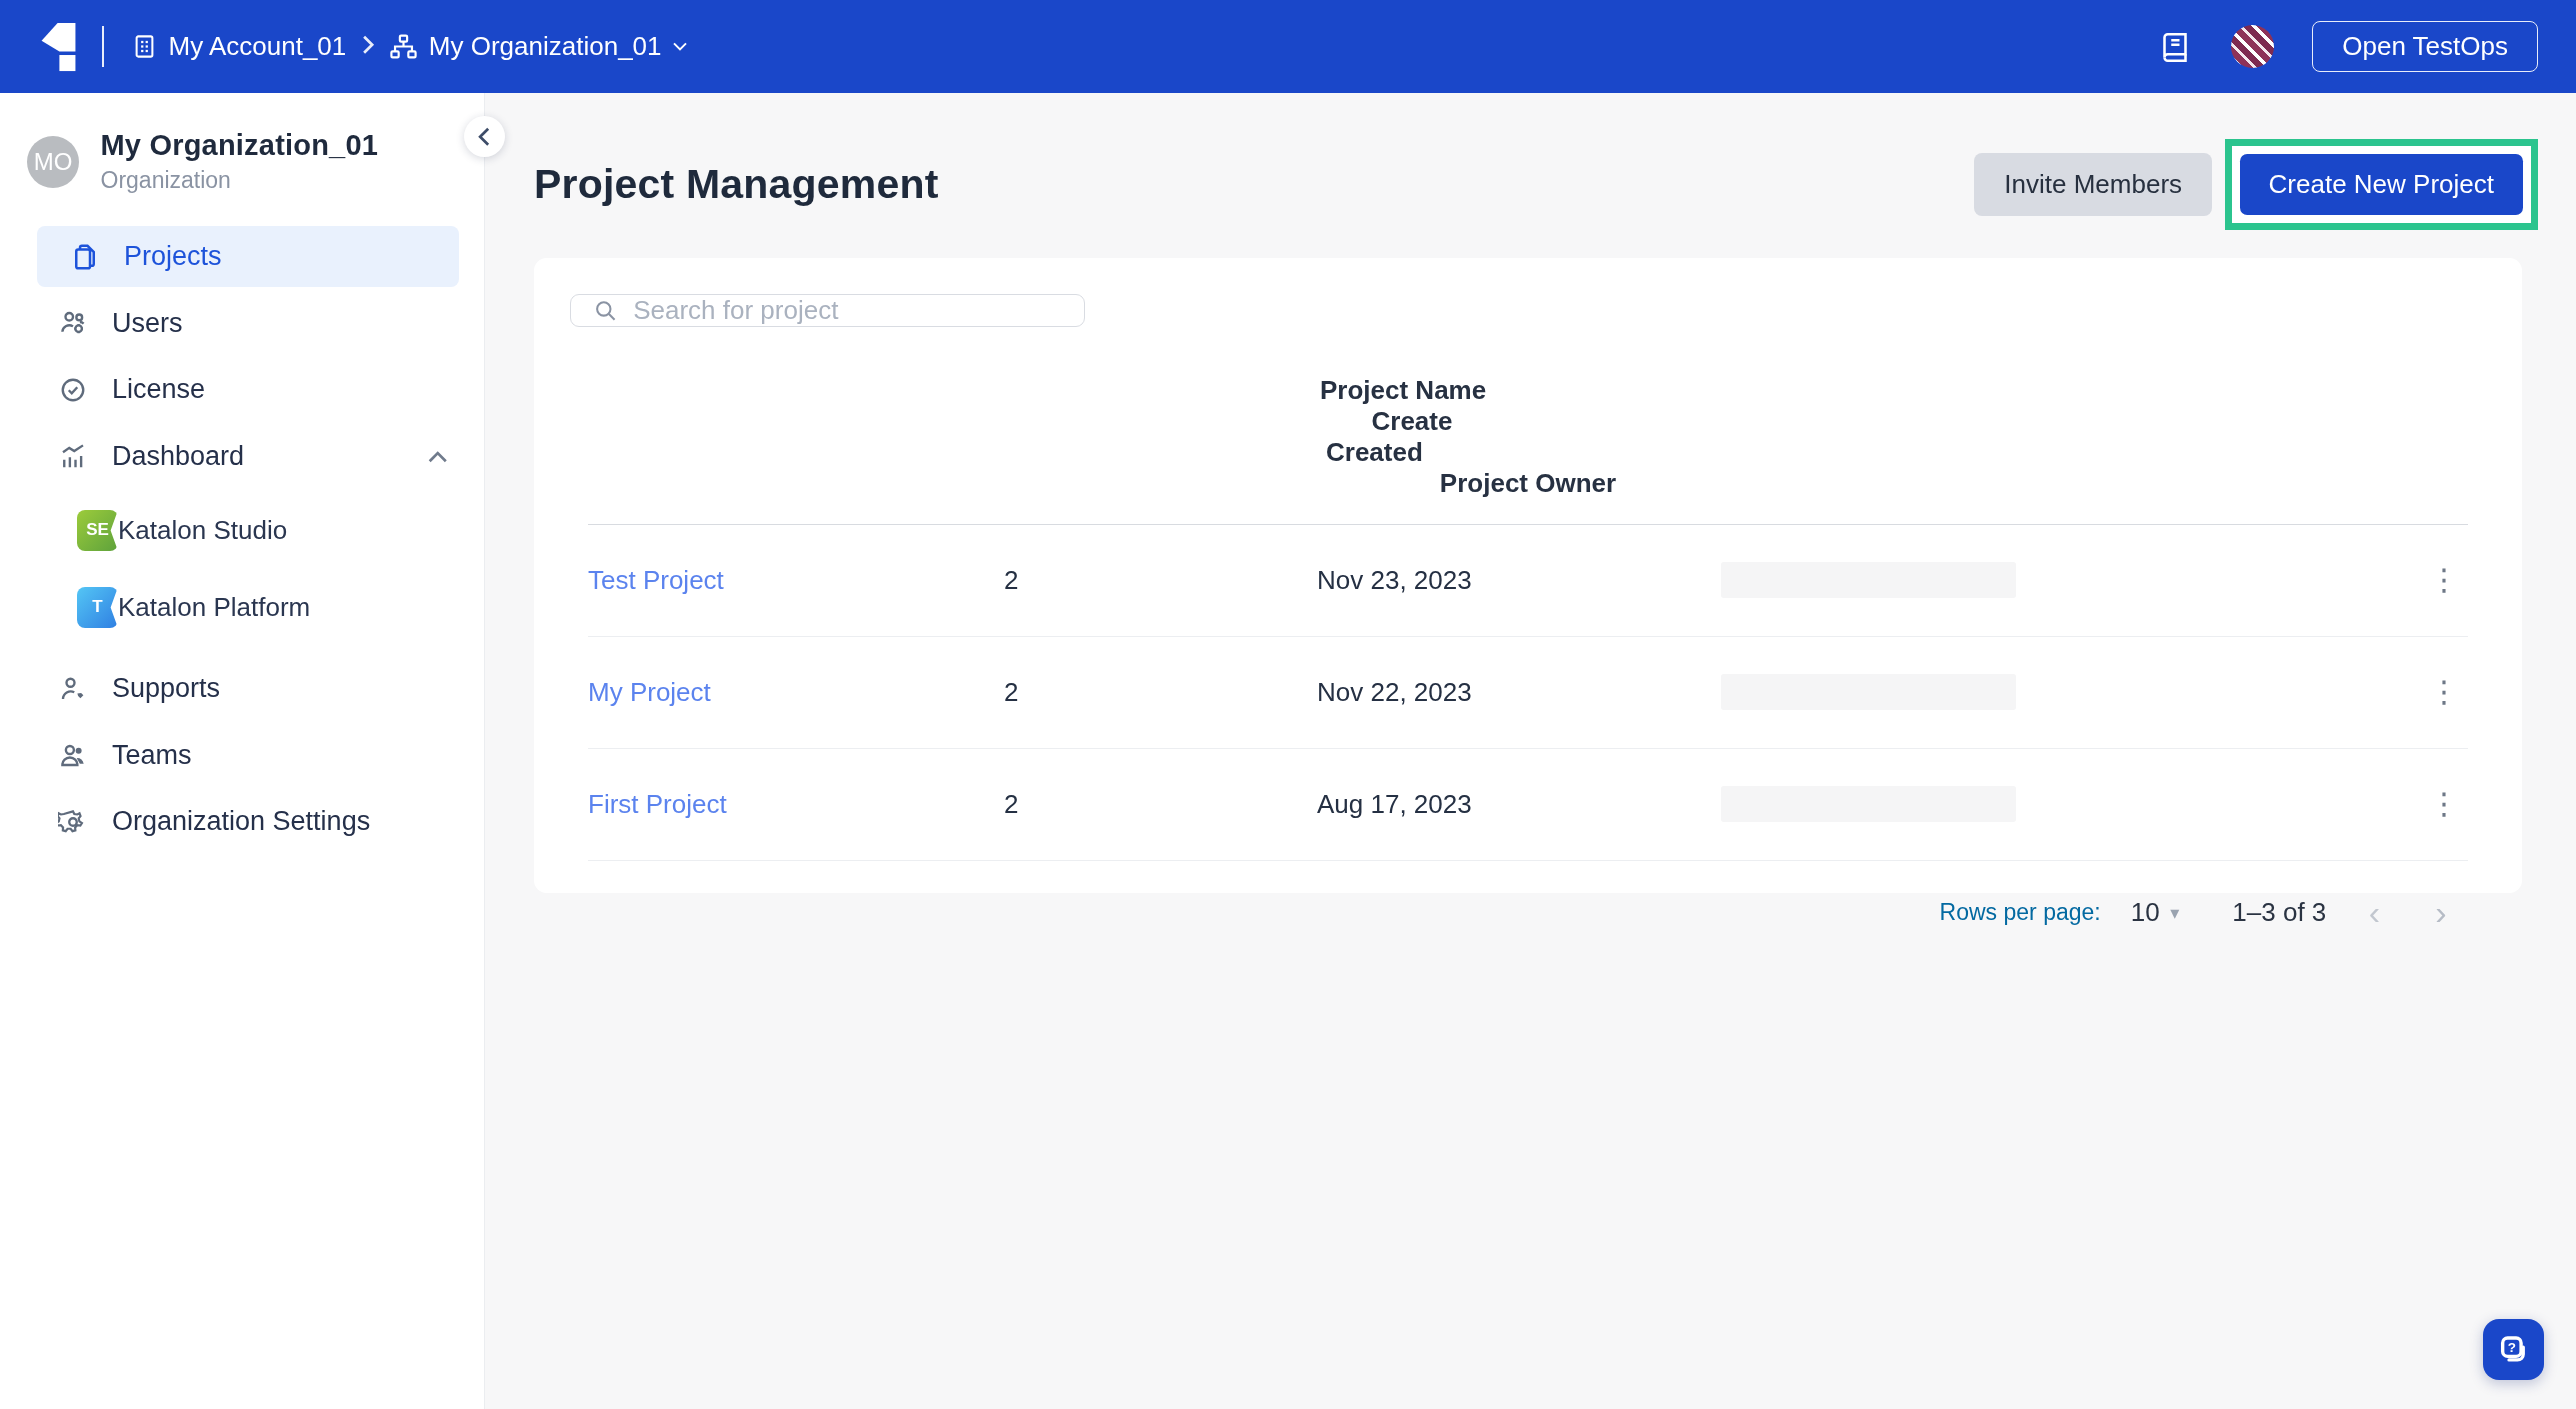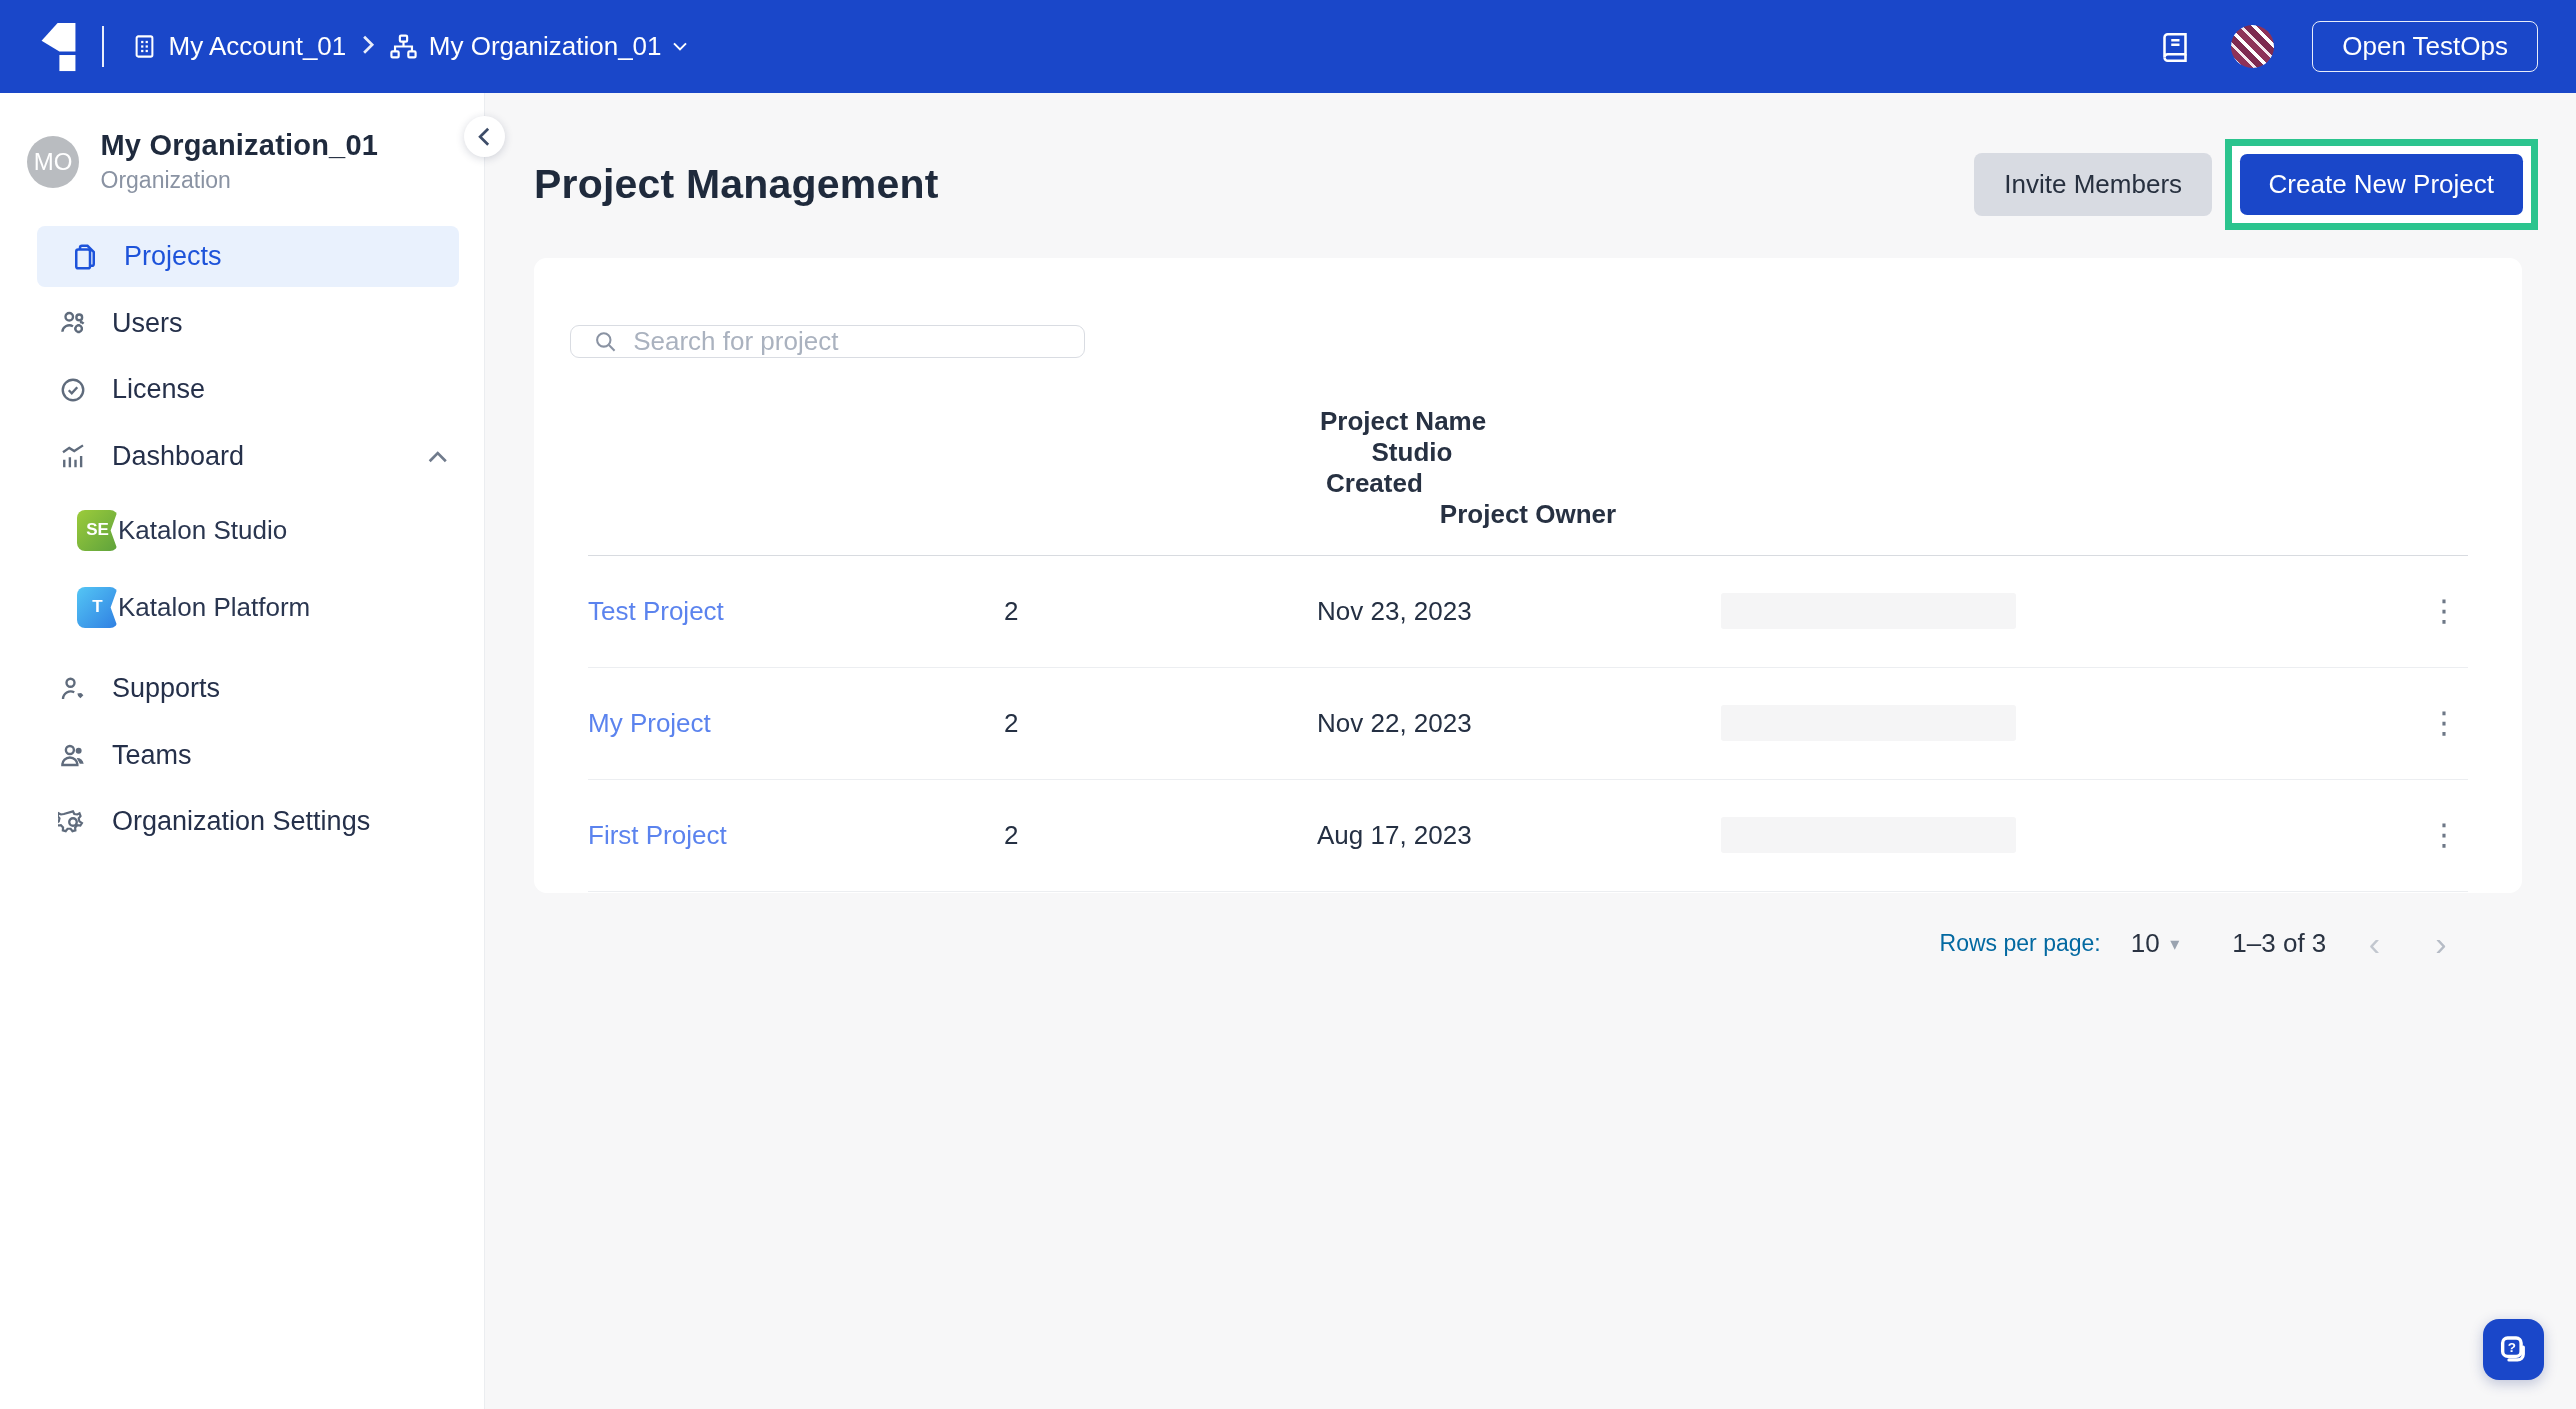--- a/index.html
+++ b/index.html
@@ -58,21 +58,21 @@
   .header-actions { margin-left:auto; display:flex; align-items:center; gap:12.5px; }
   .btn-gray { background:#d8dbe2; border:none; border-radius:8px; color:#27303f; font-size:26px;
     padding:16px 30px; cursor:pointer; font-family:inherit; }
   .green-box { border:7.2px solid #2bc48e; background:#fff; padding:8px; margin-right:-16px; }
   .btn-primary { background:#1a47c9; border:none; border-radius:7.2px; color:#fff; font-size:26px;
     padding:15px 29px; cursor:pointer; font-family:inherit; }
 
   .card { background:#fff; border-radius:12.5px; margin-top:19.7px; padding:36px 36px 0 36px; height:635px;
     display:flex; flex-direction:column; }
   .search-box { width:515px; height:72px; border:1.8px solid #d9dce2; border-radius:9px;
-    display:flex; align-items:center; padding:0 21.5px; gap:16px; background:#fff;margin-top:31px; }
+    display:flex; align-items:center; padding:0 21.5px; gap:16px; background:#fff; }
   .search-box input { border:none; outline:none; font-size:26px; color:#25304a; width:100%;
     font-family:inherit; background:transparent; }
   .search-box input::placeholder { color:#aab2bf; }
 
   .table { margin-top:48px; padding:0 18px; flex:1; display:flex; flex-direction:column; }
   .thead { display:flex; align-items:center; padding-bottom:25px; border-bottom:1.8px solid #d8dbe0;
     font-size:26px; font-weight:700; color:#273142;flex-direction:column; }
   .trow { display:flex; align-items:center; height:112px; border-bottom:0.9px solid #eceef1; font-size:26px; }
   .col-name { width:416px; } .col-members { width:313px; } .col-created { width:404px; }
   .col-owner { flex:1; } .col-menu { width:54px; display:flex; justify-content:flex-end; }
@@ -273,21 +273,21 @@
         <svg width="27" height="27" viewBox="0 0 24 24" fill="none" stroke="#8a93a3" stroke-width="2">
           <circle cx="10.5" cy="10.5" r="6.5"></circle>
             <path d="M15.5 15.5 L21 21"></path>
         </svg>
         <input type="text" placeholder="Search for project" style="">
       </div>
 
       <div class="table">
         <div class="thead">
           <div class="col-name">Project Name</div>
-          <div class="col-members">Studio</div>
+          <div class="col-members">Create</div>
           <div class="col-created">Created</div>
           <div class="col-owner">Project Owner</div>
           <div class="col-menu"></div>
         </div>
 
         <div class="trow">
           <div class="col-name"><a class="plink">Test Project</a></div>
           <div class="col-members">2</div>
           <div class="col-created">Nov 23, 2023</div>
           <div class="col-owner">

